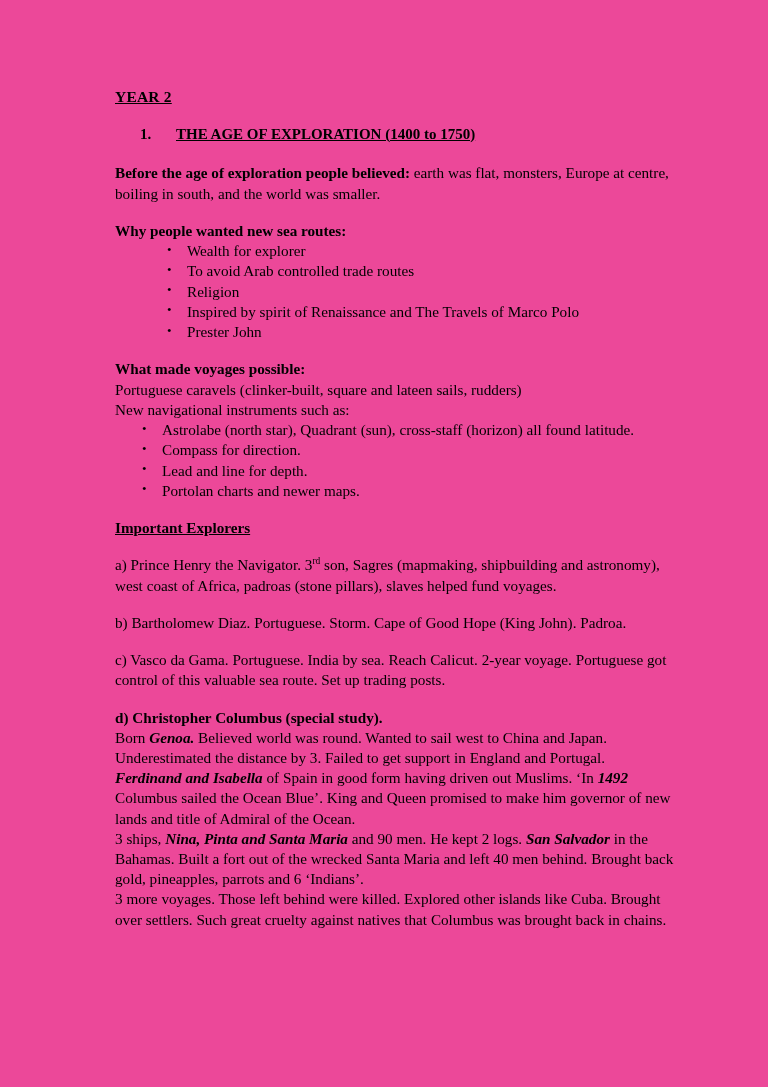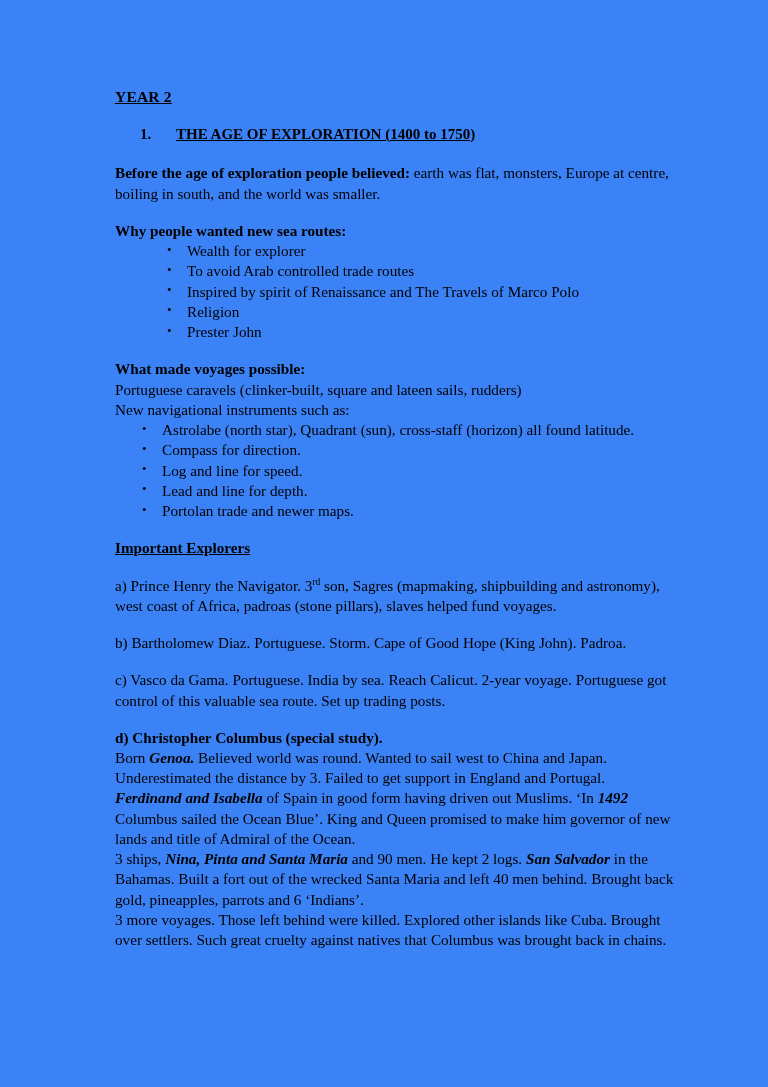--- a/index.html
+++ b/index.html
@@ -11,21 +11,21 @@
     width: 768px;
     height: 1087px;
     font-family: "Liberation Serif", "DejaVu Serif", serif;
     color: #000000;
     -webkit-font-smoothing: antialiased;
   }
   .page {
     position: relative;
     width: 768px;
     height: 1087px;
-    background: #3b82f6;
+    background: #ec4899;
     overflow: hidden;
   }
   .content {
     position: absolute;
     left: 115px;
     top: 88px;
     width: 568px;
   }
   .doc-title {
     font-size: 15.5px;
@@ -137,38 +137,37 @@
       <span class="num">1.</span><span class="htext">THE AGE OF EXPLORATION (1400 to 1750)</span>
     </div>
 
     <p class="para"><span class="lead">Before the age of exploration people believed:</span><span> earth was flat, monsters, Europe at centre, boiling in south, and the world was smaller.</span></p>
 
     <div class="head-block">
       <div class="section-head">Why people wanted new sea routes:</div>
       <ul class="bullets indent-deep">
         <li>Wealth for explorer</li>
         <li>To avoid Arab controlled trade routes</li>
+        <li>Religion</li>
         <li>Inspired by spirit of Renaissance and The Travels of Marco Polo</li>
-        <li>Religion</li>
         <li>Prester John</li>
       </ul>
     </div>
 
     <div class="spacer-lg"></div>
 
     <div class="head-block">
       <div class="section-head">What made voyages possible:</div>
       <p class="para tight">Portuguese caravels (clinker-built, square and lateen sails, rudders)</p>
       <p class="para tight">New navigational instruments such as:</p>
       <ul class="bullets indent-shallow">
         <li>Astrolabe (north star), Quadrant (sun), cross-staff (horizon) all found latitude.</li>
         <li>Compass for direction.</li>
-        <li>Log and line for speed.</li>
         <li>Lead and line for depth.</li>
-        <li>Portolan trade and newer maps.</li>
+        <li>Portolan charts and newer maps.</li>
       </ul>
     </div>
 
     <div class="spacer-lg"></div>
 
 
     <div style="margin-bottom:17px;">
       <span class="section-head under">Important Explorers</span>
     </div>
 

